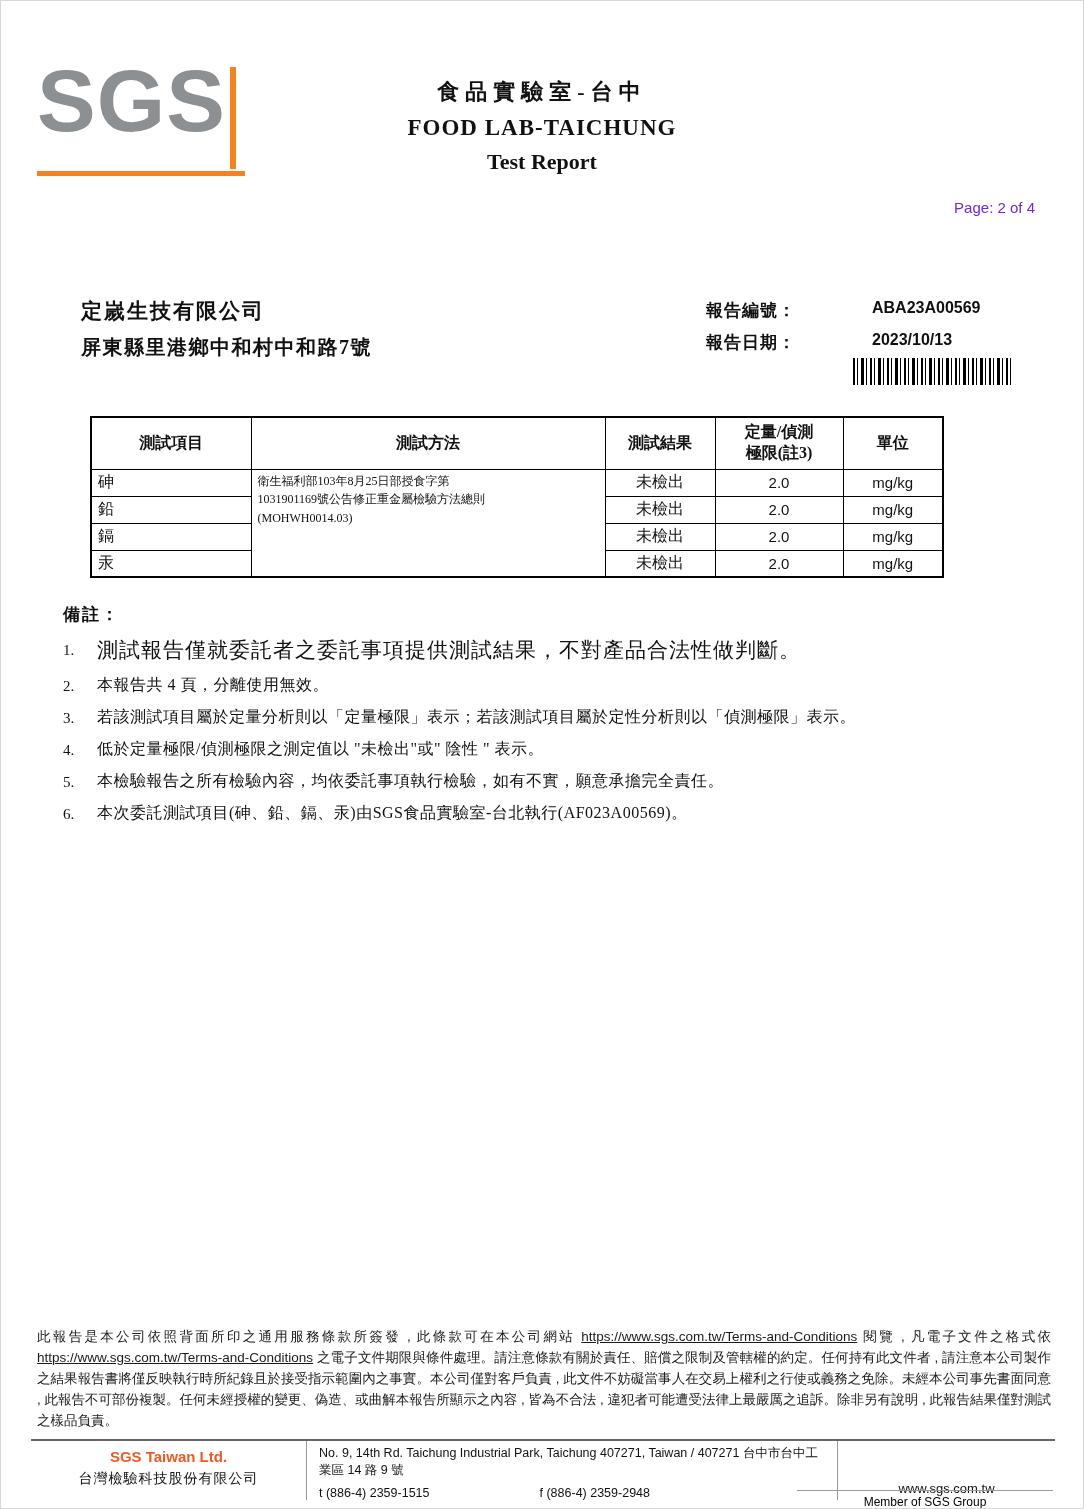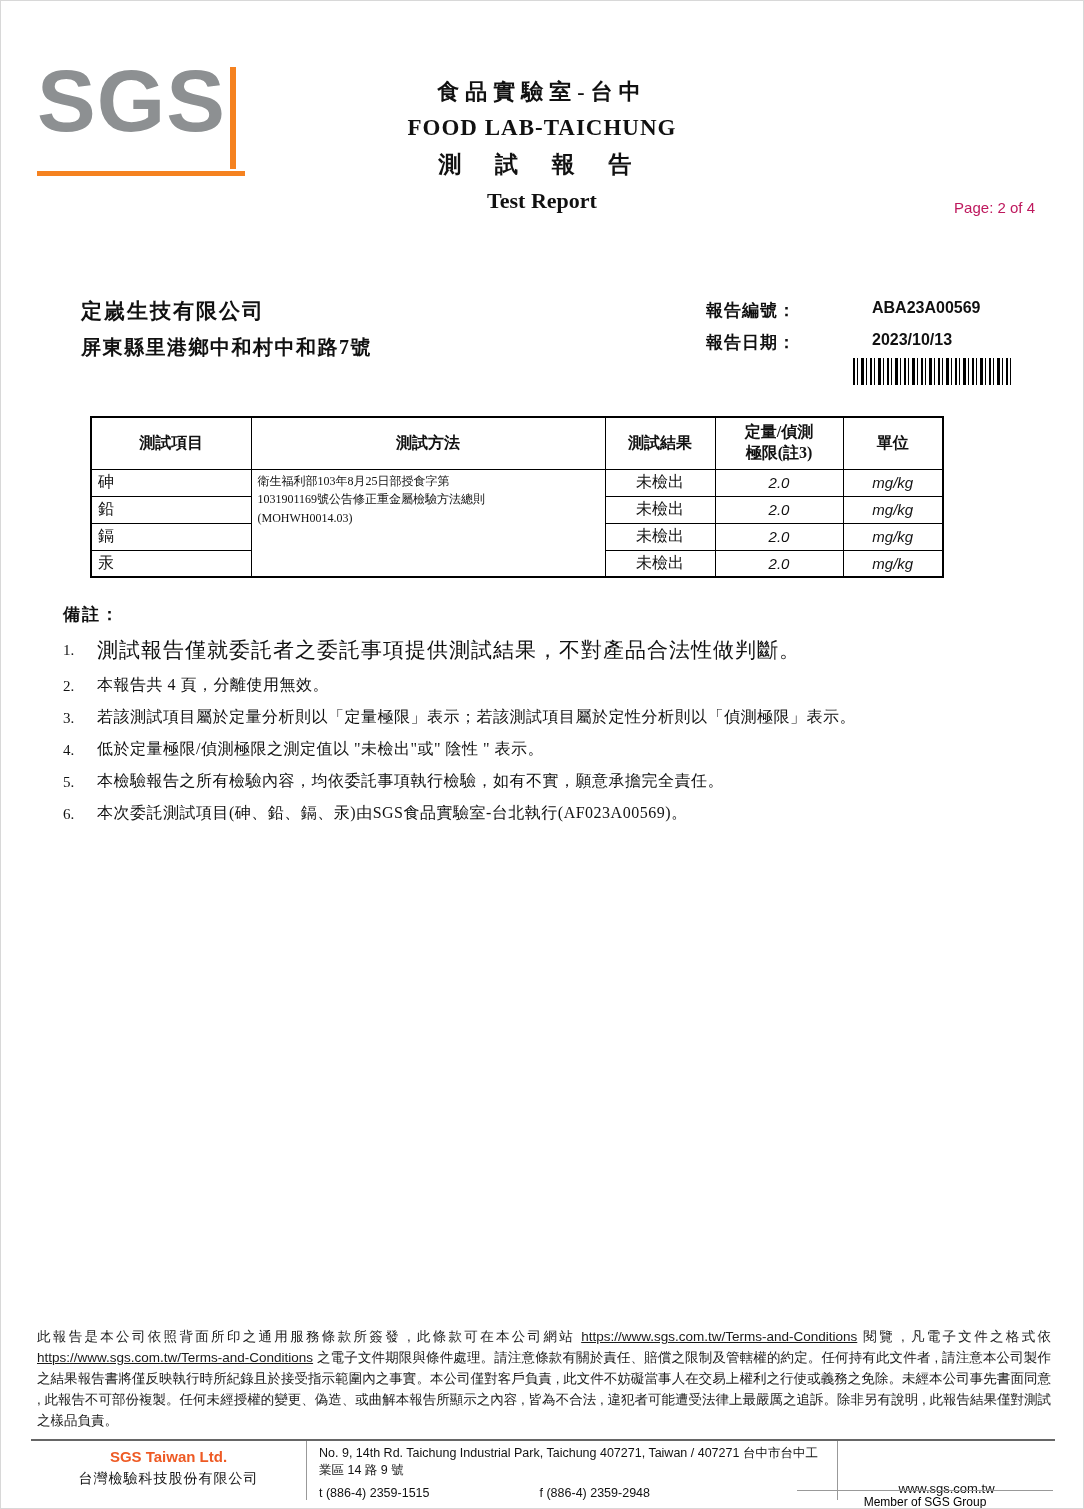--- a/index.html
+++ b/index.html
@@ -20,21 +20,21 @@
   }
   .logo-vbar { width:6px; height:102px; background:#f58220; margin-left:4px; margin-top:6px; }
   .logo-hbar { width:208px; height:5px; background:#f58220; margin-top:2px; }
 
   
   .title-block { position:absolute; left:50%; top:76px; transform:translateX(-50%); text-align:center; white-space:nowrap; }
   .title-zh { font-size:22px; font-weight:bold; letter-spacing:6px; margin-bottom:8px; }
   .title-en { font-size:23px; font-weight:bold; letter-spacing:1px; margin-bottom:8px; }
   .report-zh { font-size:23px; font-weight:bold; letter-spacing:14px; margin-bottom:8px; }
   .report-en { font-size:22px; font-weight:bold; }
-  .page-label { position:absolute; right:48px; top:198px; font-family:"Liberation Sans", sans-serif; font-size:15px; color:#be185d; }
+  .page-label { position:absolute; right:48px; top:198px; font-family:"Liberation Sans", sans-serif; font-size:15px; color:#6d28d9; }
 
   
   .client-block { position:absolute; left:80px; top:296px; }
   .client-name { font-size:21px; font-weight:bold; letter-spacing:2px; margin-bottom:9px; }
   .client-addr { font-size:20px; font-weight:bold; letter-spacing:1.5px; }
   .meta-block { position:absolute; left:705px; top:298px; }
   .meta-row { display:flex; margin-bottom:9px;gap:36px; }
   .meta-label { font-size:17px; font-weight:bold; width:130px; letter-spacing:1px; }
   .meta-value { font-family:"Liberation Sans", sans-serif; font-size:16px; font-weight:bold; }
   .barcode {
@@ -52,21 +52,21 @@
   .result-table th { font-weight:bold; text-align:center; height:52px; }
   .col-item { width:160px; }
   .col-method { width:354px; }
   .col-result { width:110px; }
   .col-limit { width:128px; }
   .col-unit { width:100px; }
   .result-table td { height:27px; }
   .cell-item { text-align:left; padding-left:14px; }
   .cell-method { vertical-align:top; text-align:left; font-size:12px; line-height:1.55; }
   .cell-center { text-align:center; }
-  .cell-num, .cell-unit-v { text-align:center; font-family:"Liberation Sans", sans-serif; font-size:15px;font-style:italic; }
+  .cell-num, .cell-unit-v { text-align:center; font-family:"Liberation Sans", sans-serif; font-size:15px; }
 
   
   .notes { position:absolute; left:62px; top:602px; width:900px; }
   .notes-label { font-size:17px; font-weight:bold; letter-spacing:2px; margin-bottom:10px; }
   .note-row { display:flex; align-items:flex-start; margin-bottom:11px; }
   .note-num { width:34px; flex:0 0 34px; font-size:15px; padding-top:3px; }
   .note-text { font-size:16px; letter-spacing:0.5px; }
   .note-row.big .note-text { font-size:21px; letter-spacing:1px; }
   .note-row.big .note-num { padding-top:6px; }
   .end-mark { position:absolute; left:0; top:808px; width:100%; text-align:center; font-family:"Liberation Sans", sans-serif; font-size:15px; }
@@ -99,21 +99,20 @@
     <div class="logo-row">
       <span class="logo-text">SGS</span>
       <span class="logo-vbar"></span>
     </div>
     <div class="logo-hbar"></div>
   </div>
 
   <div class="title-block">
     <div class="title-zh">食品實驗室-台中</div>
     <div class="title-en">FOOD LAB-TAICHUNG</div>
-    <div class="report-zh">測 試 報 告</div>
     <div class="report-en">Test Report</div>
   </div>
 
   <div class="page-label">Page: 2 of 4</div>
 
   <div class="client-block">
     <div class="client-name">定嵗生技有限公司</div>
     <div class="client-addr">屏東縣里港鄉中和村中和路7號</div>
   </div>
 

